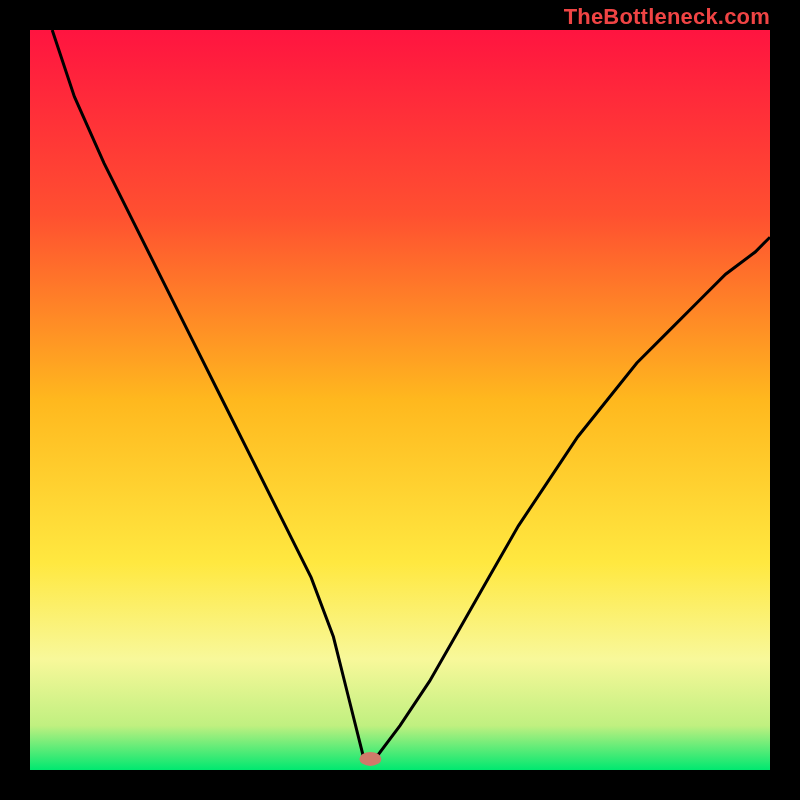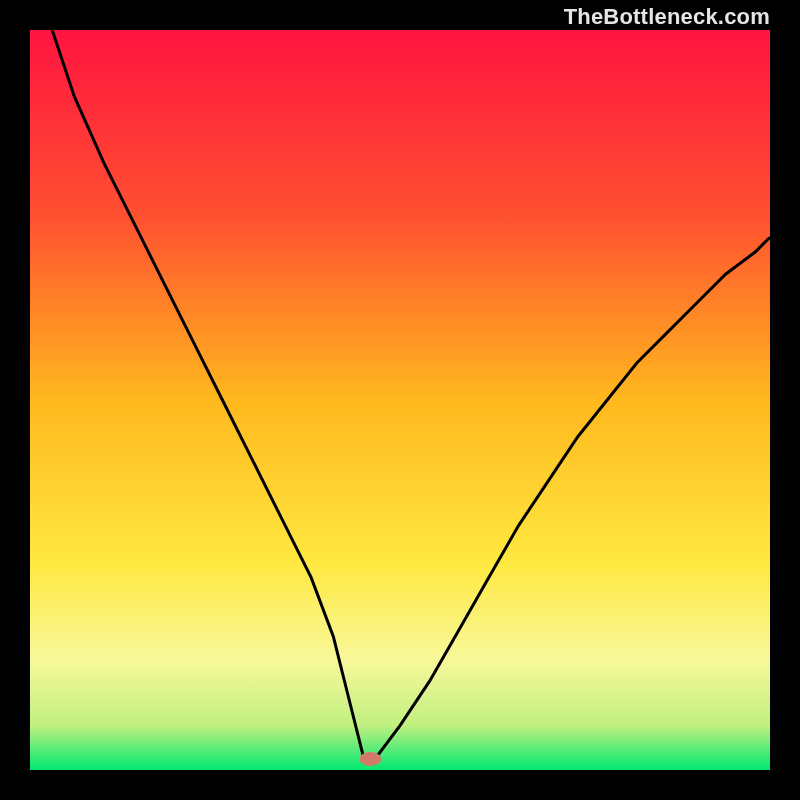--- a/index.html
+++ b/index.html
@@ -23,21 +23,21 @@
     width: 740px;
     height: 740px;
   }
   .watermark {
     position: absolute;
     top: 4px;
     right: 30px;
     font-family: Arial, Helvetica, sans-serif;
     font-size: 22px;
     font-weight: 600;
-    color: #e5e5e5;
+    color: #ef4444;
     letter-spacing: 0.2px;
   }
 </style>
 </head>
 <body>
 
 <div class="frame">
   <div class="watermark">TheBottleneck.com</div>
   <svg class="plot" viewBox="0 0 740 740" preserveAspectRatio="none">
     <defs>

